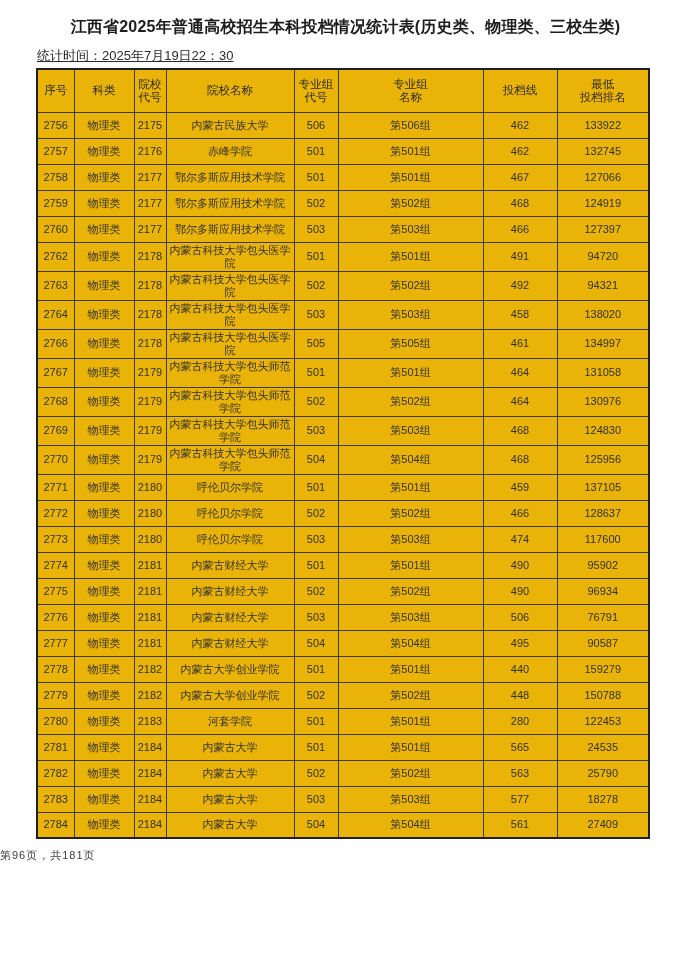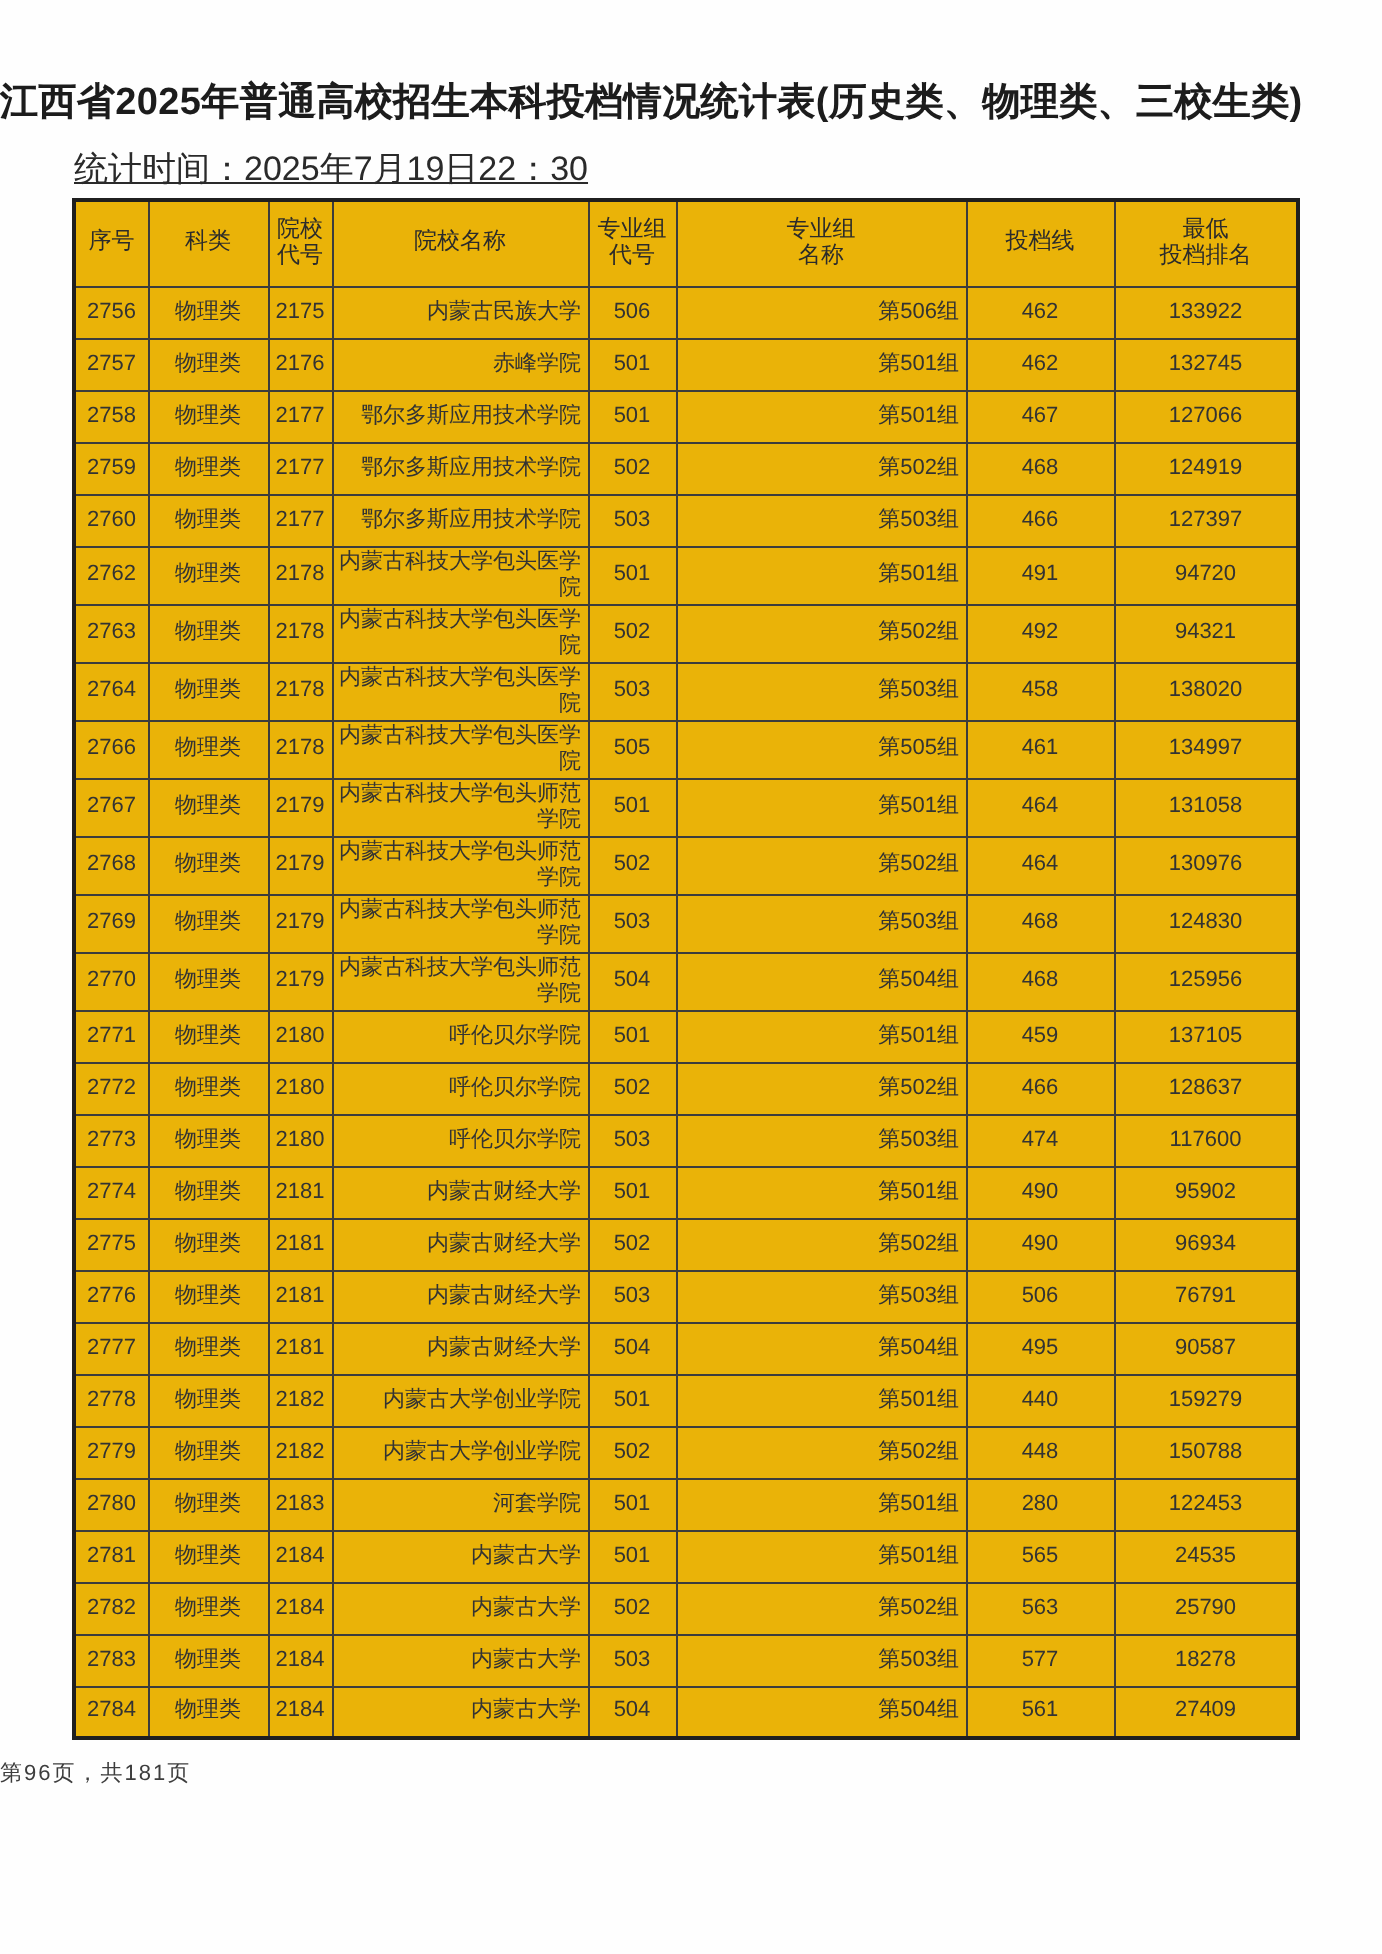--- a/index.html
+++ b/index.html
@@ -7,30 +7,30 @@
   .page {
     width: 691px;
     height: 977px;
     background: #fefefe;
     font-family: "Liberation Sans", "DejaVu Sans", sans-serif;
     color: #333;
     overflow: hidden;
     position: relative;
   }
   .doc-title {
-    padding-top: 38px;
-    text-align: left;
-    font-size: 19px;
+    padding-top: 17px;
+    text-align: center;
+    font-size: 16px;
     font-weight: bold;
     color: #1c1c1c;
     letter-spacing: 0.2px;
   }
   .stat-time {
     margin: 9px 0 3px 37px;
-    font-size: 17px;
+    font-size: 13px;
     color: #2a2a2a;
     display: inline-block;
     text-decoration: underline;
   }
   table.adm {
     border-collapse: collapse;
     table-layout: fixed;
     width: 612px;
     margin-left: 36px;
     border: 2px solid #1f1f1f;
@@ -47,21 +47,21 @@
   table.adm th {
     font-weight: normal;
     font-size: 11.5px;
     height: 43px;
     text-align: center;
     white-space: pre-line;
     color: #2b2b2b;
   }
   table.adm td { height: 26px; vertical-align: middle; }
   td.al-center { text-align: center; }
-  td.al-left { text-align: right; }
+  td.al-left { text-align: center; }
   .page-footer {
     text-align: left;
     font-size: 11px;
     color: #3d3d3d;
     margin-top: 9px;
     letter-spacing: 1px;
   }
 </style>
 </head>
 <body>

